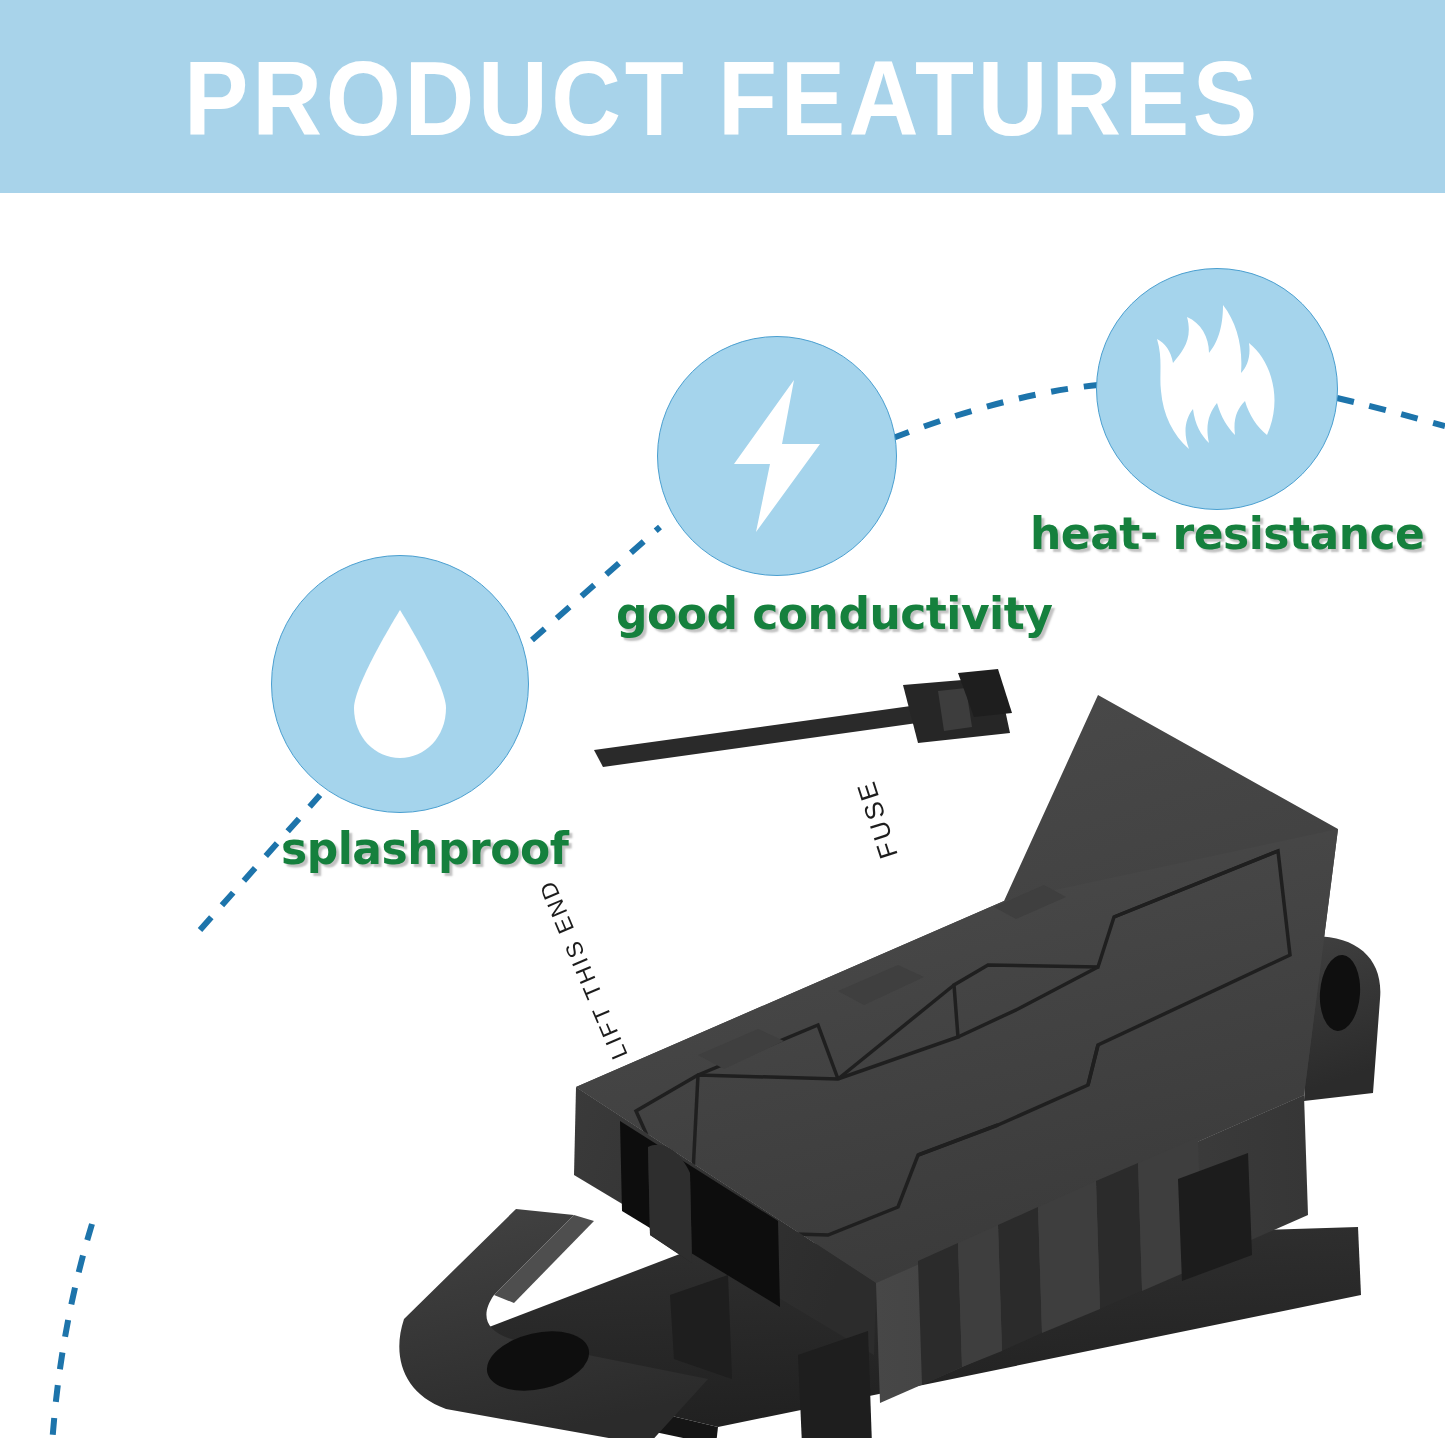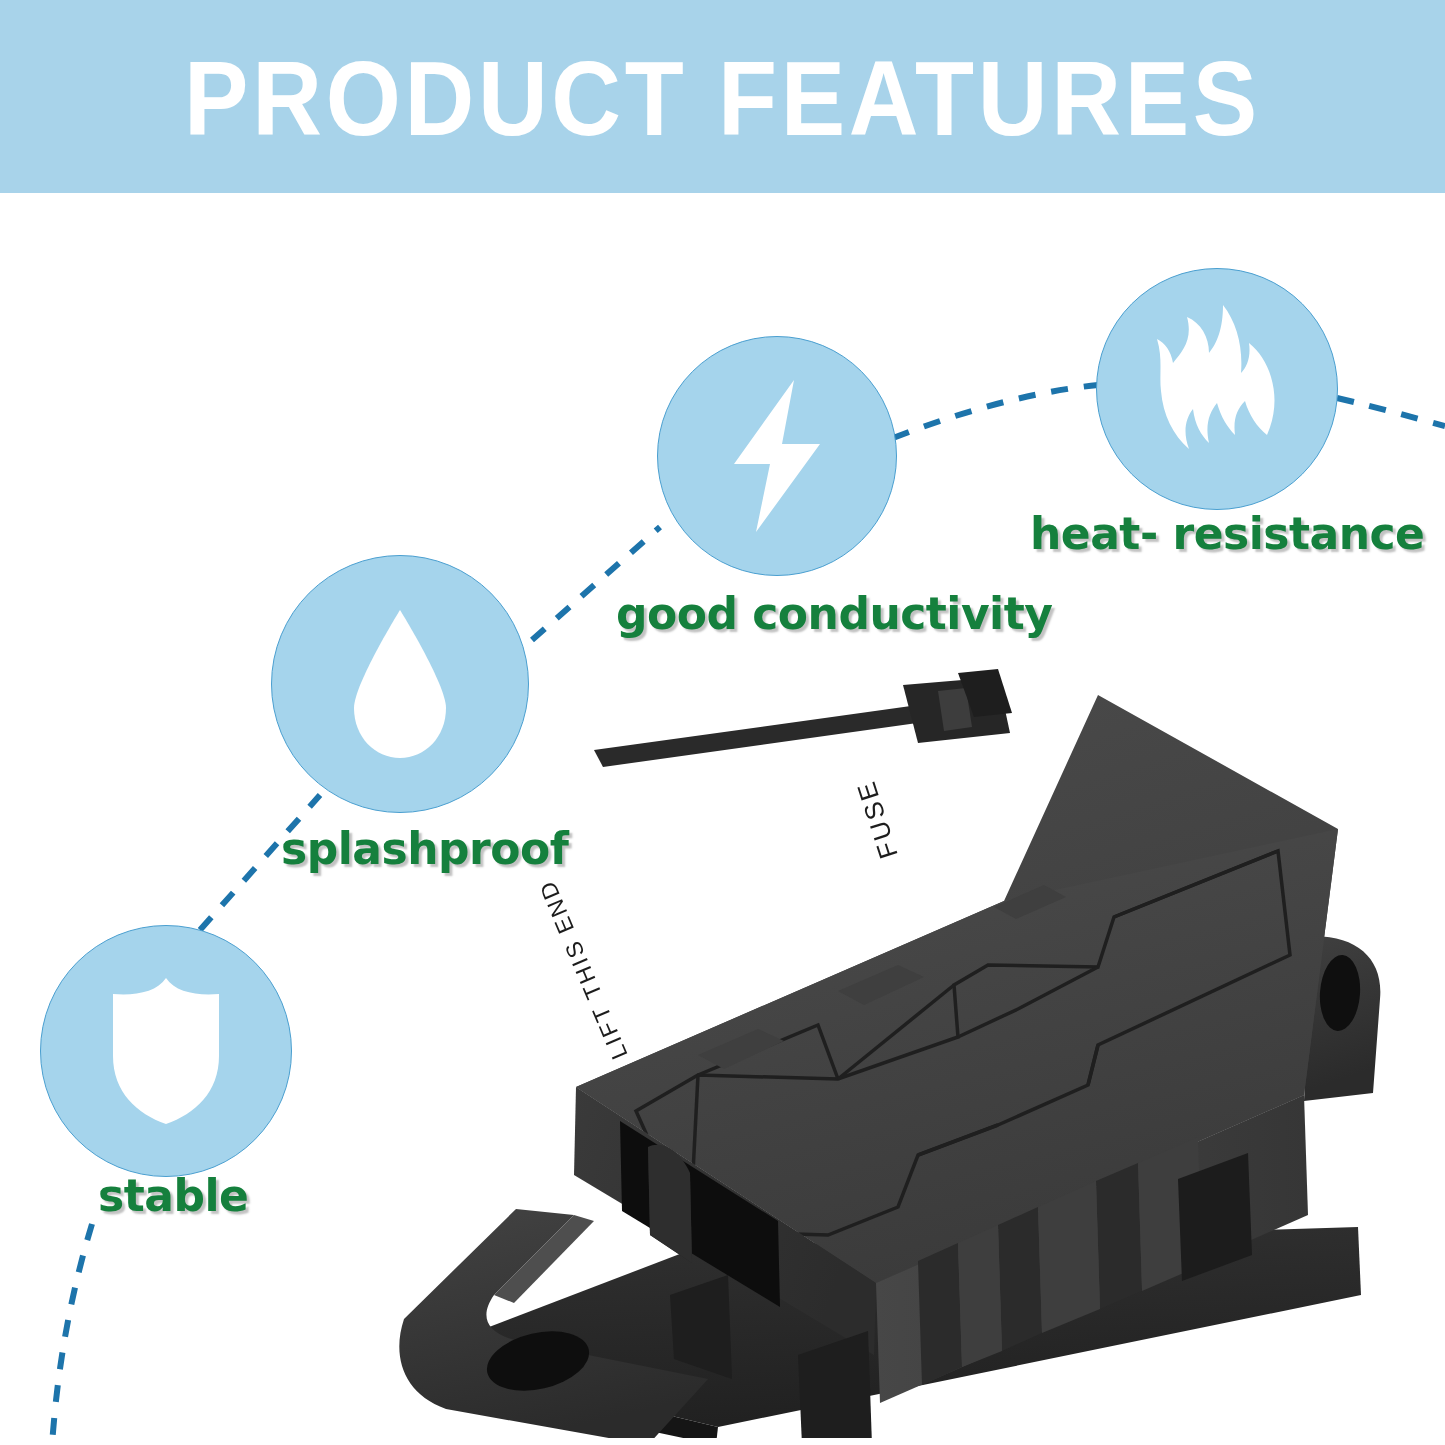--- a/index.html
+++ b/index.html
@@ -268,23 +268,14 @@
                  C106 112 114 124 124 132
                  C132 114 134 94 128 74
                  C124 60 116 48 106 40
                  C108 54 104 64 98 70
                  C100 44 94 20 80 2 Z" fill="#ffffff"></path>
       </svg>
     </div>
     <div class="badge-label">heat- resistance</div>
   </div>
 
-  <div class="feature" id="feature-stable">
-    <div class="badge-circle">
-      <svg width="122" height="154" viewBox="0 0 122 154">
-        <path d="M61 4 C52 18 30 22 8 20 L8 82 C8 118 32 140 61 150
-                 C90 140 114 118 114 82 L114 20 C92 22 70 18 61 4 Z" fill="#ffffff"></path>
-      </svg>
-    </div>
-    <div class="badge-label">stable</div>
-  </div>
 
 </div>
 
 </body></html>

